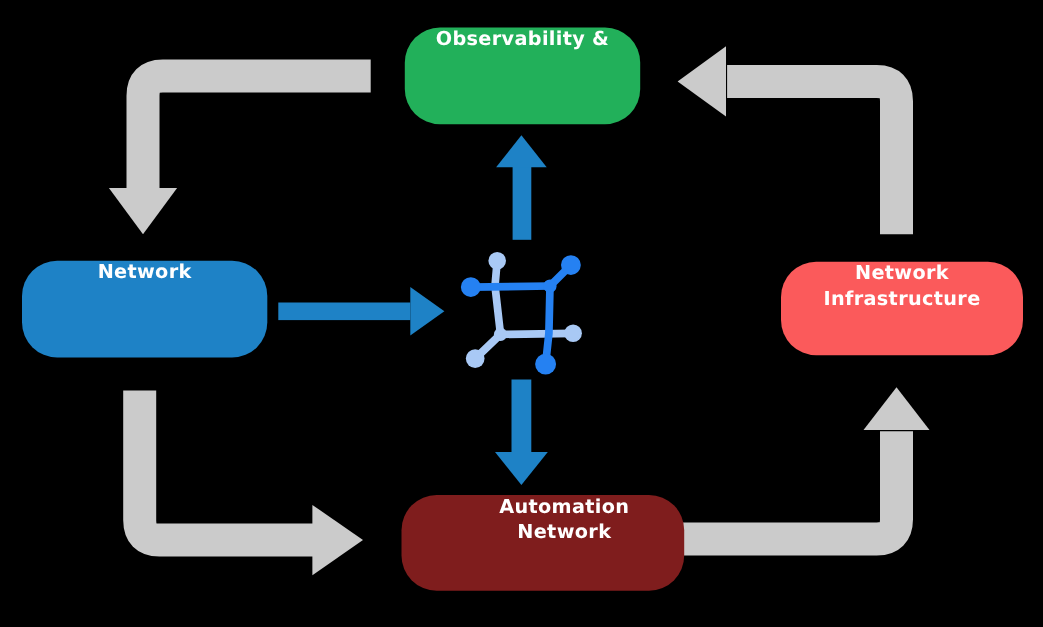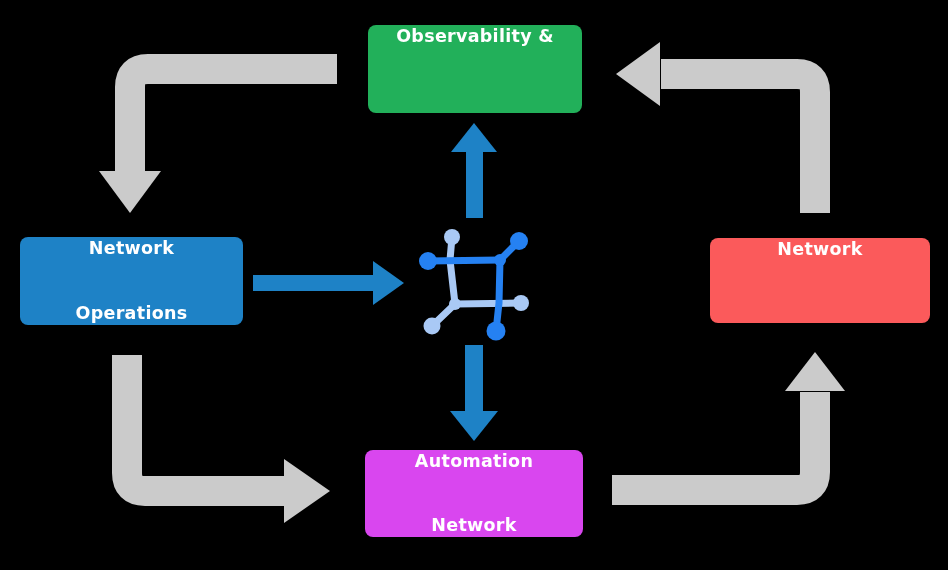--- a/index.html
+++ b/index.html
@@ -6,23 +6,23 @@
   .stage {
     position:relative;
     width:948px; height:570px;
     background:#000;
     overflow:hidden;
     font-family:"DejaVu Sans", "Liberation Sans", sans-serif;
   }
   .layer { position:absolute; left:0; top:0; }
   .node {
     position:absolute;
-    border-radius:8px;
+    border-radius:32px;
     display:flex; flex-direction:column;
-    align-items:center; justify-content:space-between;
+    align-items:center; justify-content:flex-start;
     color:#fff;
     font-size:17.5px; font-weight:600;
     line-height:23px; letter-spacing:.3px;
     text-align:center;
   }
   .node-observability { left:368px; top:25px;  width:214px; height:88px; }
   .node-operations    { left:20px;  top:237px; width:223px; height:88px; }
   .node-infrastructure{ left:710px; top:238px; width:220px; height:85px; }
   .node-automation    { left:365px; top:450px; width:218px; height:87px; }
   .center-icon { position:absolute; left:410px; top:222px; }
@@ -61,28 +61,28 @@
       <polygon points="450,411 498,411 474,441" fill="#1E82C6"></polygon>
     </g>
   </svg>
 
   <div class="node node-observability" style="background: rgb(34, 176, 90);">
     <div>Observability &amp;</div>
   </div>
 
   <div class="node node-operations" style="background: rgb(30, 130, 198);">
     <div>Network</div>
-    <div>Operations</div>
   </div>
 
   <div class="node node-infrastructure" style="background: rgb(251, 90, 91);">
     <div>Network</div>
+    <div>Infrastructure</div>
   </div>
 
-  <div class="node node-automation" style="background: #d946ef;">
+  <div class="node node-automation" style="background: #7f1d1d; padding-left: 39px;">
     <div>Automation</div>
     <div>Network</div>
   </div>
 
   <svg class="center-icon" width="130" height="130" viewBox="0 0 130 130">
 
     <g fill="none" stroke-width="7" stroke-linecap="round" stroke-linejoin="round" stroke="#A9C9F5">
       <polyline points="42,15 40,38 45,82"></polyline>
       <line x1="45" y1="82" x2="111" y2="81"></line>
       <line x1="45" y1="82" x2="22" y2="104"></line>

